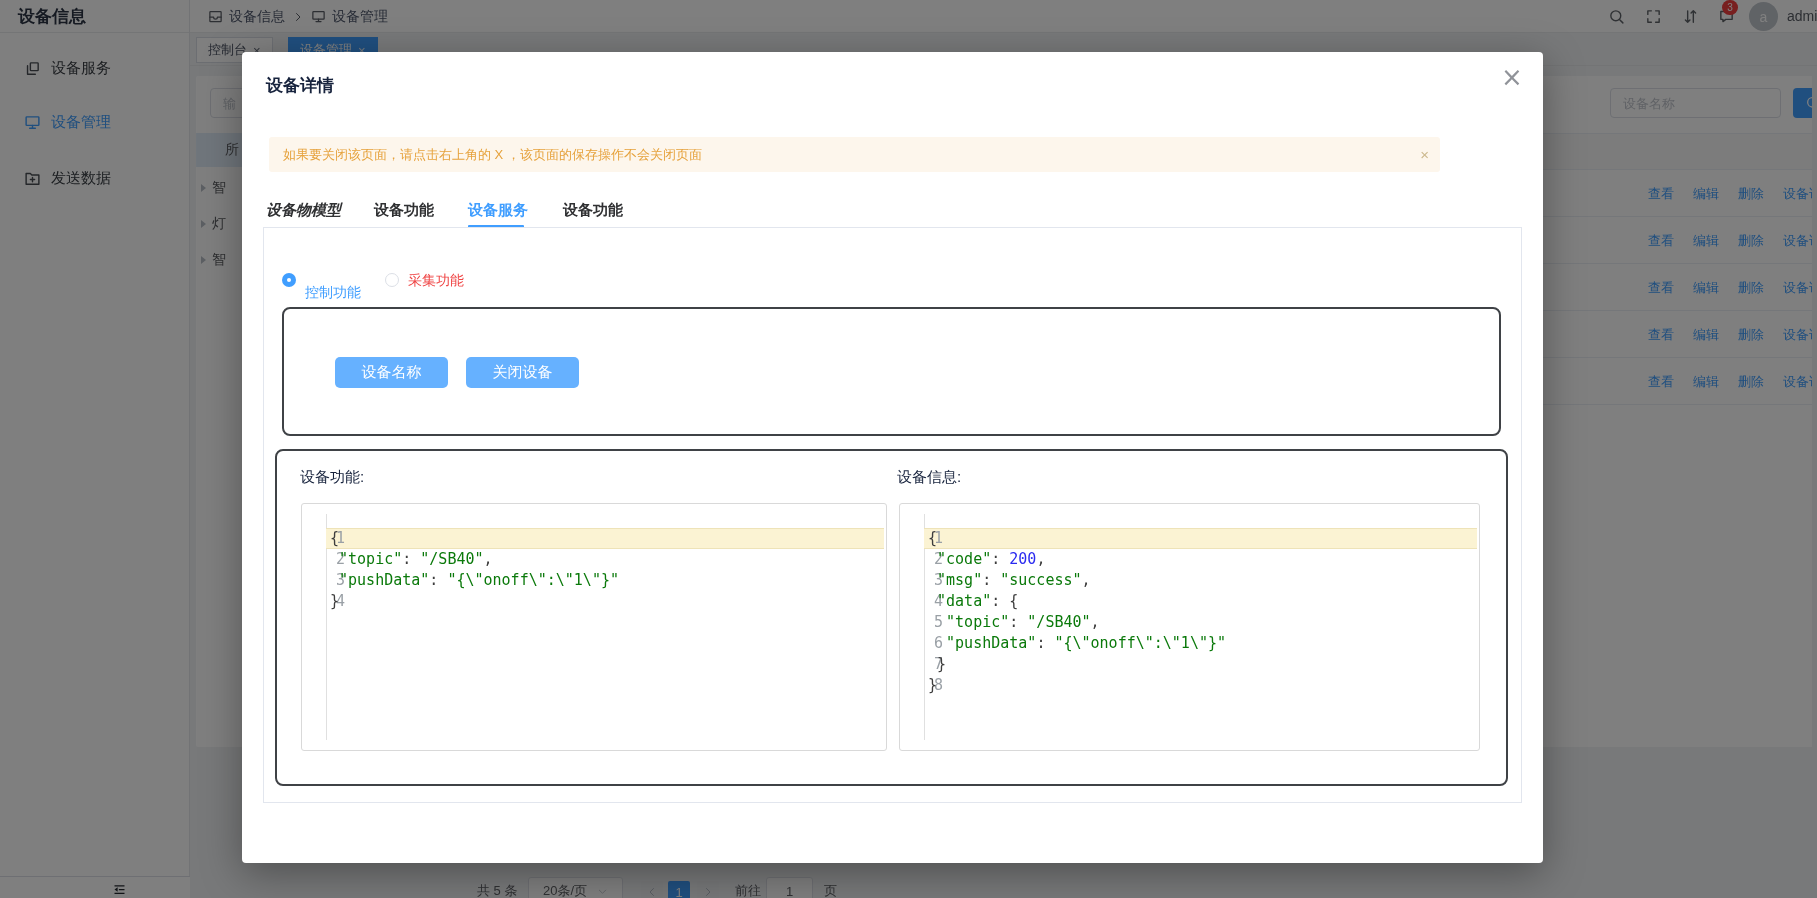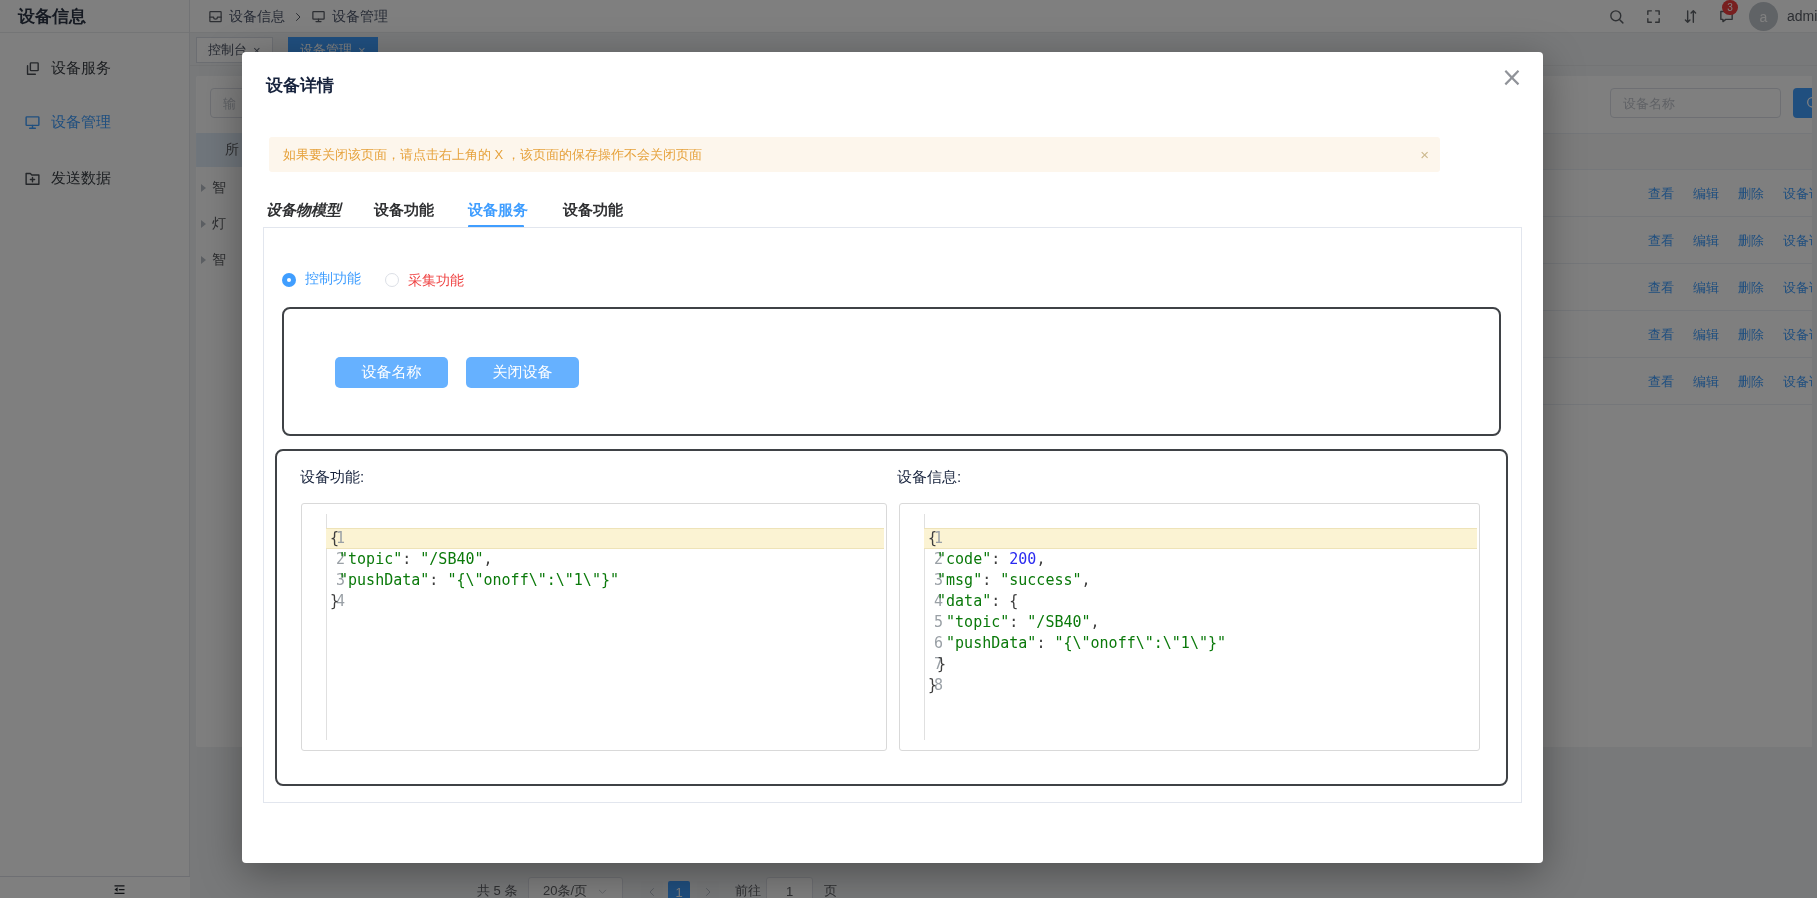--- a/index.html
+++ b/index.html
@@ -325,21 +325,21 @@
         <div class="m-tab" style="left: 24px; font-style: italic;">设备物模型</div>
         <div class="m-tab" style="left: 132px;">设备功能</div>
         <div class="m-tab active" style="left: 226px;">设备服务</div>
         <div class="m-tab" style="left: 321px;">设备功能</div>
       </div>
     <div class="m-underline" id="m-underline" style="left: 226px; width: 56px;"></div>
     <div class="m-pane"></div>
 
     <div id="m-radios">
         <div class="radio on" style="left: 40px; top: 221px;"></div>
-        <div class="radio-label" style="left: 63px; top: 218px; color: rgb(64, 158, 255);">控制功能</div>
+        <div class="radio-label" style="left: 63px; top: 232px; color: rgb(64, 158, 255);">控制功能</div>
         <div class="radio off" style="left: 143px; top: 221px;"></div>
         <div class="radio-label" style="left: 166px; top: 220px; color: #ef4444;">采集功能</div>
       </div>
 
     <div class="darkbox" style="left:40px;top:255px;width:1219px;height:129px"></div>
     <div id="m-buttons">
         <button class="ctl-btn" style="left: 93px;">设备名称</button>
         <button class="ctl-btn" style="left: 224px;">关闭设备</button>
       </div>
 

